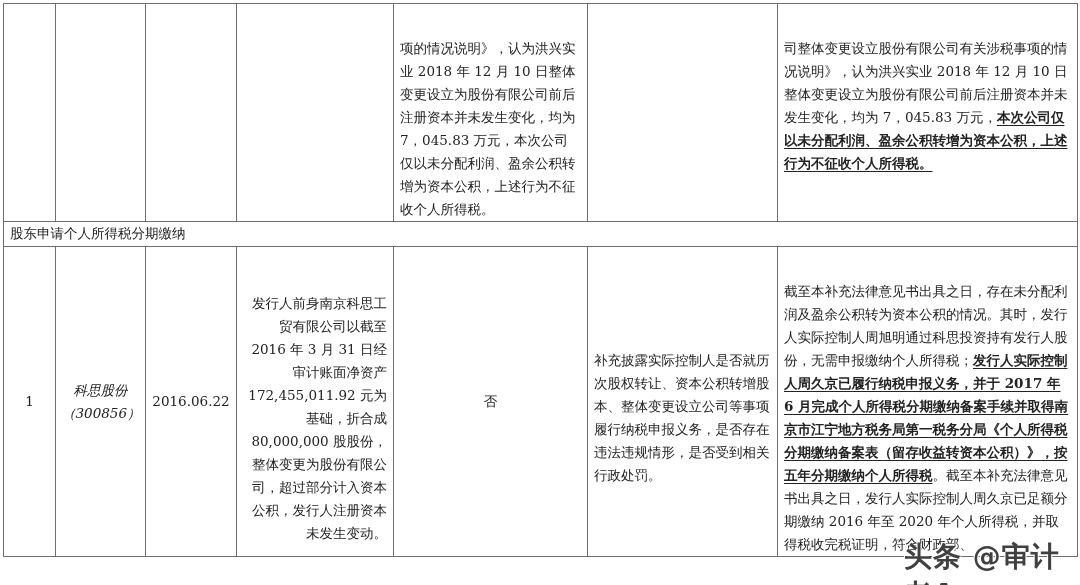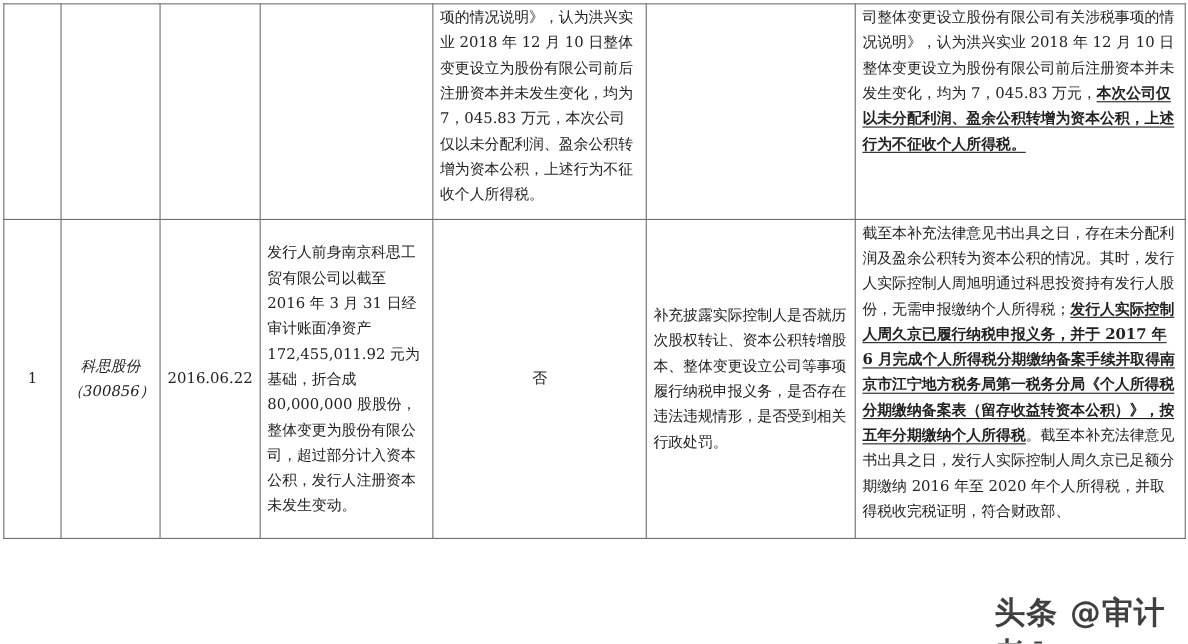--- a/index.html
+++ b/index.html
@@ -17,21 +17,21 @@
   .section-row td { font-family: "DejaVu Sans", "Liberation Sans", sans-serif; vertical-align: middle;
        line-height: 20px; }
   .row-main { height: 290px; }
   .center { text-align: center !important; vertical-align: middle !important; }
   .justify { text-align: justify; }
   .u { text-decoration: underline; font-weight: bold; text-underline-offset: 3px; }
   .cell-text { display: block; font-style: italic; }
   .watermark { position: absolute; left: 904px; top: 538px; font-family: "DejaVu Sans", sans-serif;
        font-size: 28px; color: #404040; letter-spacing: 1px; font-weight: bold;
        text-shadow: 1px 1px 0 #fff, -1px -1px 0 #fff; }
-  td .block { display: block; padding-top: 1px; }
+  td .block { display: block; padding-top: 1px; margin-top: 32px; }
 </style>
 </head>
 <body>
 
 <table class="doc">
   <colgroup>
     <col style="width:52px">
     <col style="width:90px">
     <col style="width:91px">
     <col style="width:157px">
@@ -50,29 +50,32 @@
       <span class="block">项的情况说明》，认为洪兴实业 2018 年 12 月 10 日整体变更设立为股份有限公司前后注册资本并未发生变化，均为 7，045.83 万元，本次公司仅以未分配利润、盈余公积转增为资本公积，上述行为不征收个人所得税。</span>
     </td>
     <td></td>
     <td class="justify">
       <span class="block">
         <span>司整体变更设立股份有限公司有关涉税事项的情况说明》，认为洪兴实业 2018 年 12 月 10 日整体变更设立为股份有限公司前后注册资本并未发生变化，均为 7，045.83 万元，</span><span class="u">本次公司仅以未分配利润、盈余公积转增为资本公积，上述行为不征收个人所得税。</span>
       </span>
     </td>
   </tr>
 
+  <tr class="section-row">
+    <td colspan="7">股东申请个人所得税分期缴纳</td>
+  </tr>
 
   <tr class="row-main">
     <td class="center">1</td>
     <td class="center">
       <span class="cell-text">科思股份</span>
       <span class="cell-text">（300856）</span>
     </td>
     <td class="center">2016.06.22</td>
-    <td class="justify" style="vertical-align:middle;">
+    <td class="justify" style="vertical-align:middle;text-align:right;">
       <span class="block">发行人前身南京科思工贸有限公司以截至 2016 年 3 月 31 日经审计账面净资产 172,455,011.92 元为基础，折合成 80,000,000 股股份，整体变更为股份有限公司，超过部分计入资本公积，发行人注册资本未发生变动。</span>
     </td>
     <td class="center">否</td>
     <td class="justify" style="vertical-align:middle;">
       <span class="block">补充披露实际控制人是否就历次股权转让、资本公积转增股本、整体变更设立公司等事项履行纳税申报义务，是否存在违法违规情形，是否受到相关行政处罚。</span>
     </td>
     <td class="justify">
       <span class="block">
         <span>截至本补充法律意见书出具之日，存在未分配利润及盈余公积转为资本公积的情况。其时，发行人实际控制人周旭明通过科思投资持有发行人股份，无需申报缴纳个人所得税；</span><span class="u">发行人实际控制人周久京已履行纳税申报义务，并于 2017 年 6 月完成个人所得税分期缴纳备案手续并取得南京市江宁地方税务局第一税务分局《个人所得税分期缴纳备案表（留存收益转资本公积）》，按五年分期缴纳个人所得税</span><span>。截至本补充法律意见书出具之日，发行人实际控制人周久京已足额分期缴纳 2016 年至 2020 年个人所得税，并取得税收完税证明，符合财政部、</span>
       </span>

